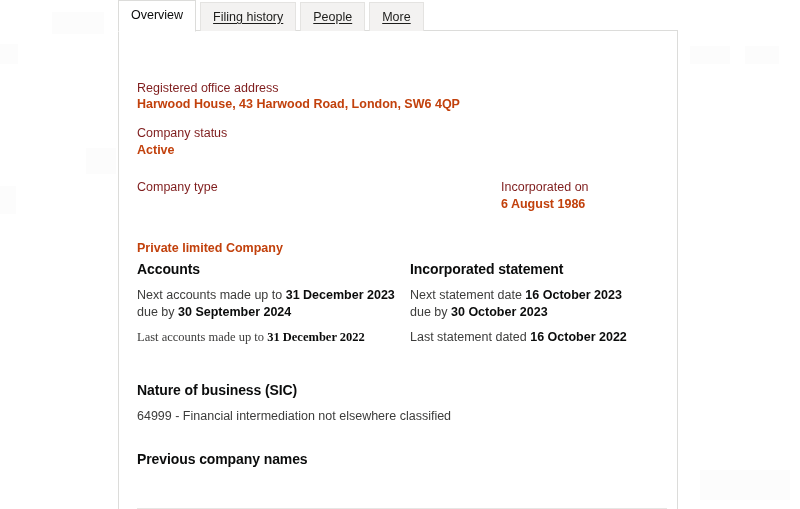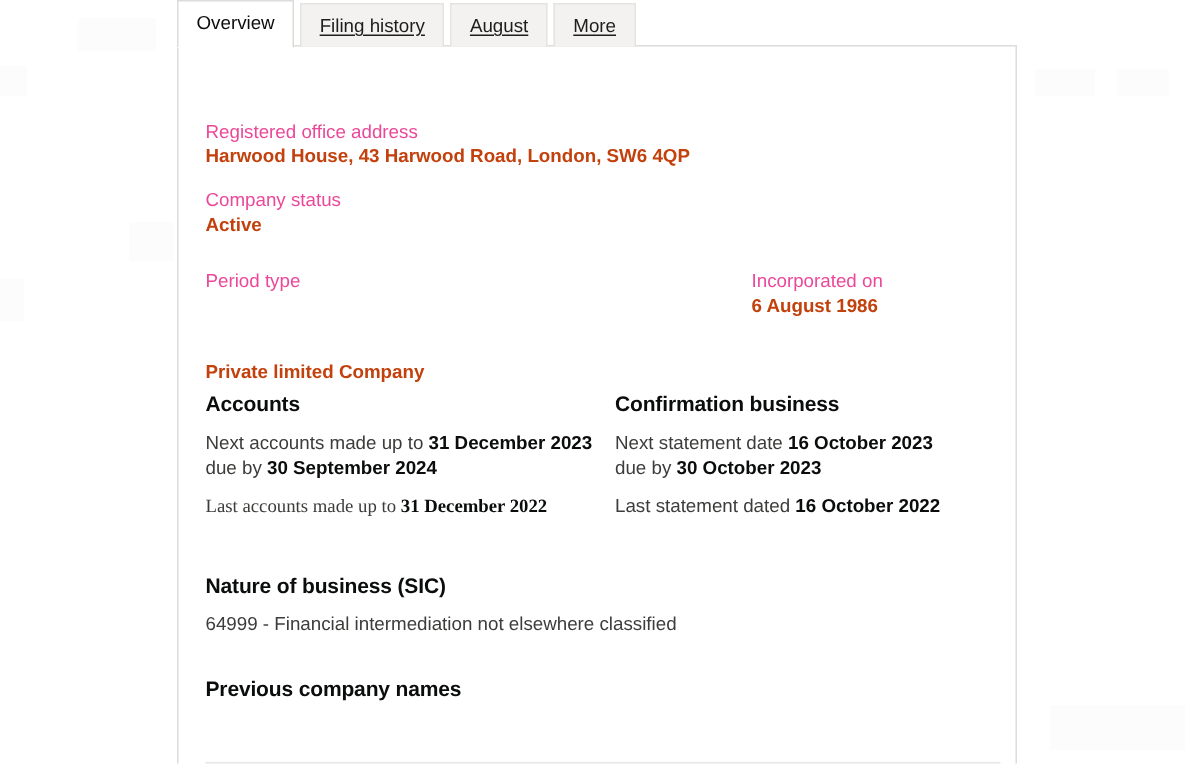--- a/index.html
+++ b/index.html
@@ -86,21 +86,21 @@
   .panel-inner {
     position: absolute;
     left: 18px;
     top: 0px;
     width: 524px;
   }
 
   
   .kv-label {
     font-size: 12.5px;
-    color: #ec4899;
+    color: #7f1d1d;
     line-height: 16px;
   }
   .kv-value {
     font-size: 12.5px;
     font-weight: bold;
     color: #c2410c;
     line-height: 17px;
   }
 
   .row-block { position: absolute; }
@@ -185,52 +185,52 @@
 <div class="bg-noise bg-g"></div>
 
 <div class="tabs">
   <div class="tab active">
     <span class="lbl">Overview</span>
   </div>
   <div class="tab">
     <span class="lbl">Filing history</span>
   </div>
   <div class="tab">
-    <span class="lbl">August</span>
+    <span class="lbl">People</span>
   </div>
   <div class="tab">
     <span class="lbl">More</span>
   </div>
 </div>
 
 <div class="panel">
   <div class="panel-inner">
 
     <div class="row-block kv-label addr-label">Registered office address</div>
     <div class="row-block kv-value addr-value">Harwood House, 43 Harwood Road, London, SW6 4QP</div>
 
     <div class="row-block kv-label status-label">Company status</div>
     <div class="row-block kv-value status-value">Active</div>
 
-    <div class="row-block kv-label ctype-label">Period type</div>
+    <div class="row-block kv-label ctype-label">Company type</div>
     <div class="row-block kv-value ctype-value">Private limited Company</div>
 
     <div class="row-block kv-label inc-label">Incorporated on</div>
     <div class="row-block kv-value inc-value">6 August 1986</div>
 
     <div class="h2 h-accounts">Accounts</div>
     <div class="para p-acc-next">
       <span>Next accounts made up to </span><b>31 December 2023</b><br>
       <span>due by </span><b>30 September 2024</b>
     </div>
     <div class="para p-acc-last">
       <span>Last accounts made up to </span><b>31 December 2022</b>
     </div>
 
-    <div class="h2 h-confirm">Confirmation business</div>
+    <div class="h2 h-confirm">Incorporated statement</div>
     <div class="para p-cs-next">
       <span>Next statement date </span><b>16 October 2023</b><br>
       <span>due by </span><b>30 October 2023</b>
     </div>
     <div class="para p-cs-last">
       <span>Last statement dated </span><b>16 October 2022</b>
     </div>
 
     <div class="h2 h-sic">Nature of business (SIC)</div>
     <div class="para p-sic">64999 - Financial intermediation not elsewhere classified</div>

